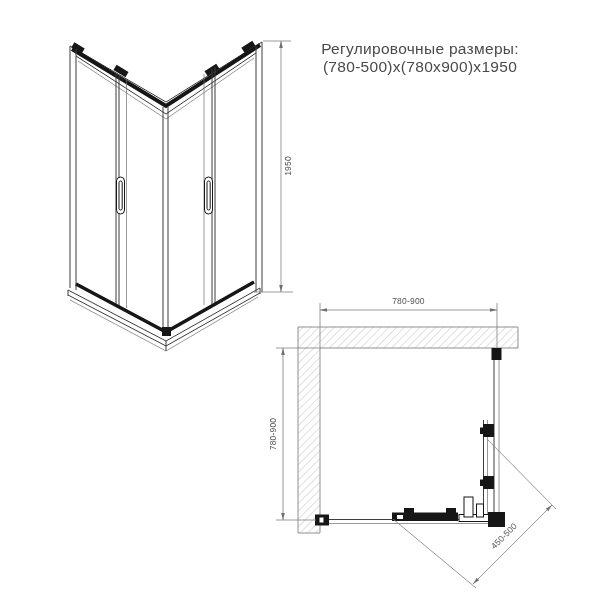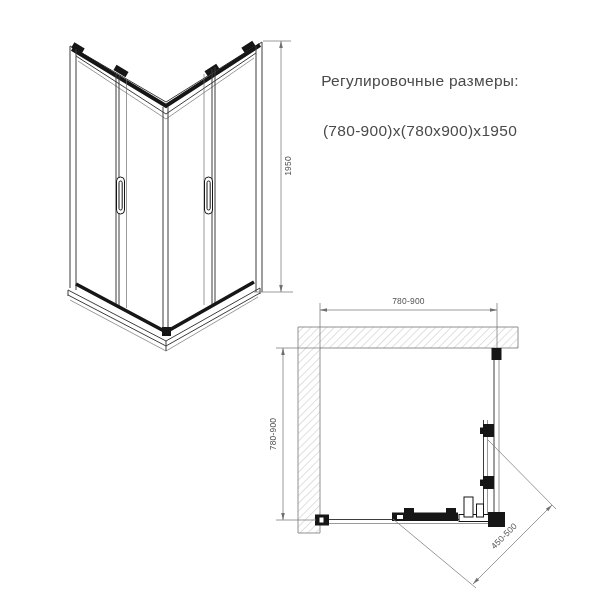--- a/index.html
+++ b/index.html
@@ -29,21 +29,21 @@
     left: 280px;
     top: 40px;
     width: 280px;
     text-align: center;
     color: #4a4a4a;
     font-size: 15.5px;
     line-height: 18px;
     letter-spacing: 0.3px;
     font-weight: 400;
   }
-  .title-block .line { display: block; white-space: nowrap; margin-top: 32px; }
+  .title-block .line { display: block; white-space: nowrap; }
 
   
   .thin   { stroke: #3d3d3d; stroke-width: 1;   fill: none; }
   .hair   { stroke: #6f6f6f; stroke-width: 0.7; fill: none; }
   .heavy  { stroke: #161616; stroke-width: 4;   fill: none; }
   .track  { stroke: #161616; stroke-width: 3.5; fill: none; }
   .dark   { fill: #161616; stroke: none; }
   .wht    { fill: #ffffff; stroke: none; }
   .outl   { fill: #ffffff; stroke: #161616; stroke-width: 1; }
   .dim    { stroke: #808080; stroke-width: 0.8; fill: none; }
@@ -51,21 +51,21 @@
   .dimtxt { fill: #555555; font-size: 8.5px; font-family: "Liberation Sans", sans-serif; letter-spacing: 0.2px; }
   .wall   { fill: url(#hatch); stroke: #909090; stroke-width: 1; }
 </style>
 </head>
 <body>
 
 <div class="canvas">
 
   <div class="title-block">
     <span class="line">Регулировочные размеры:</span>
-    <span class="line">(780-900)x(780x900)x1950</span>
+    <span class="line">(780-500)x(780x900)x1950</span>
   </div>
 
   <svg class="drawing-svg" viewBox="0 0 600 600">
     <defs>
       <pattern id="hatch" width="5.5" height="5.5" patternUnits="userSpaceOnUse" patternTransform="rotate(45)">
         <line x1="0" y1="0" x2="0" y2="5.5" stroke="#b0b0b0" stroke-width="0.8"></line>
       </pattern>
     </defs>
 
     <g>

